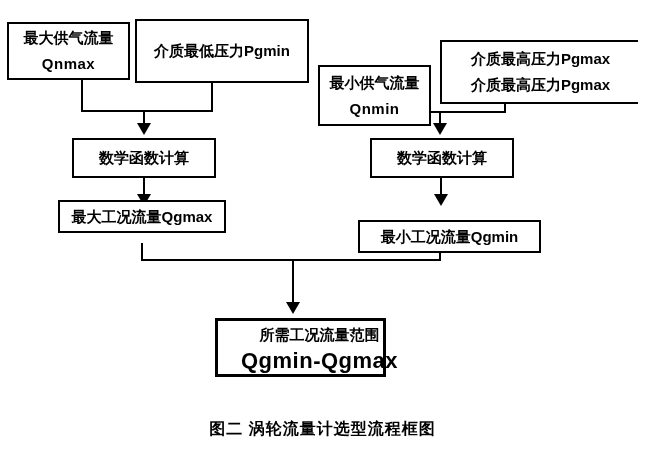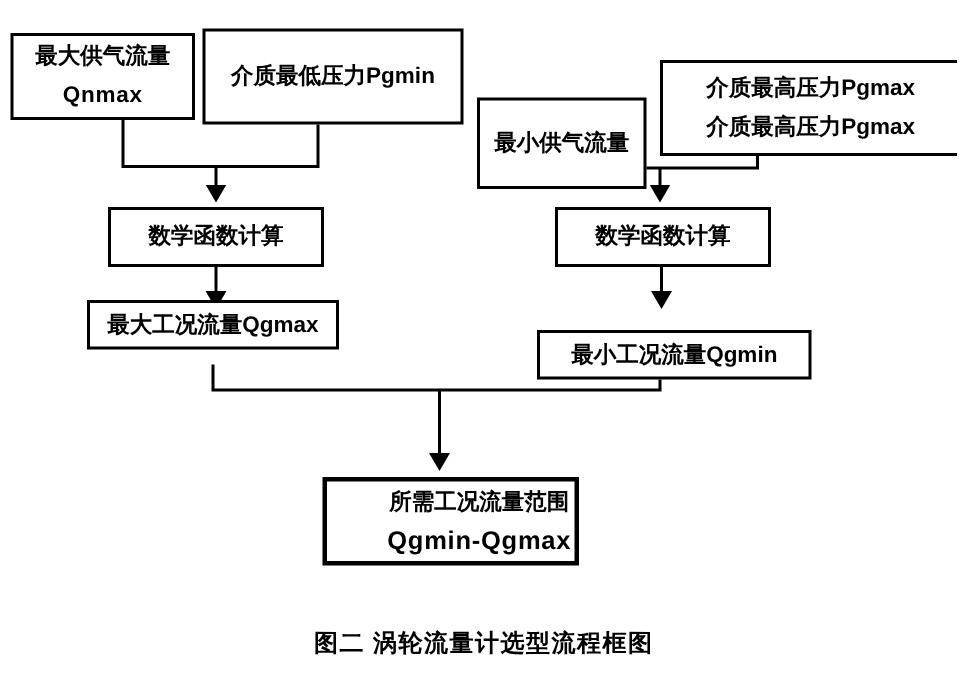--- a/index.html
+++ b/index.html
@@ -46,21 +46,21 @@
   }
   .box.thick {
     border-width: 3px;
     padding-left: 38px;
   }
   .box .latin {
     font-size: 15px;
     letter-spacing: 0.5px;
   }
   .box .big-latin {
-    font-size: 17px;
+    font-size: 22px;
   }
   .caption {
     position: absolute;
     left: 0;
     top: 419px;
     width: 645px;
     text-align: center;
     font-weight: bold;
     font-size: 16px;
     letter-spacing: 1px;
@@ -95,20 +95,21 @@
     <div>最大供气流量</div>
     <div class="latin">Qnmax</div>
   </div>
 
   <div class="box" style="left:135px; top:19px; width:174px; height:64px;">
     <div>介质最低压力Pgmin</div>
   </div>
 
   <div class="box" style="left:318px; top:21px; width:113px; height:61px;margin-top:44px;">
     <div>最小供气流量</div>
+    <div class="latin">Qnmin</div>
   </div>
 
   <div class="box" style="left:440px; top:19px; width:201px; height:64px;margin-top:21px;">
     <div>介质最高压力Pgmax</div>
     <div>介质最高压力Pgmax</div>
   </div>
 
   <div class="box" style="left:72px; top:138px; width:144px; height:40px;">
     <div>数学函数计算</div>
   </div>

